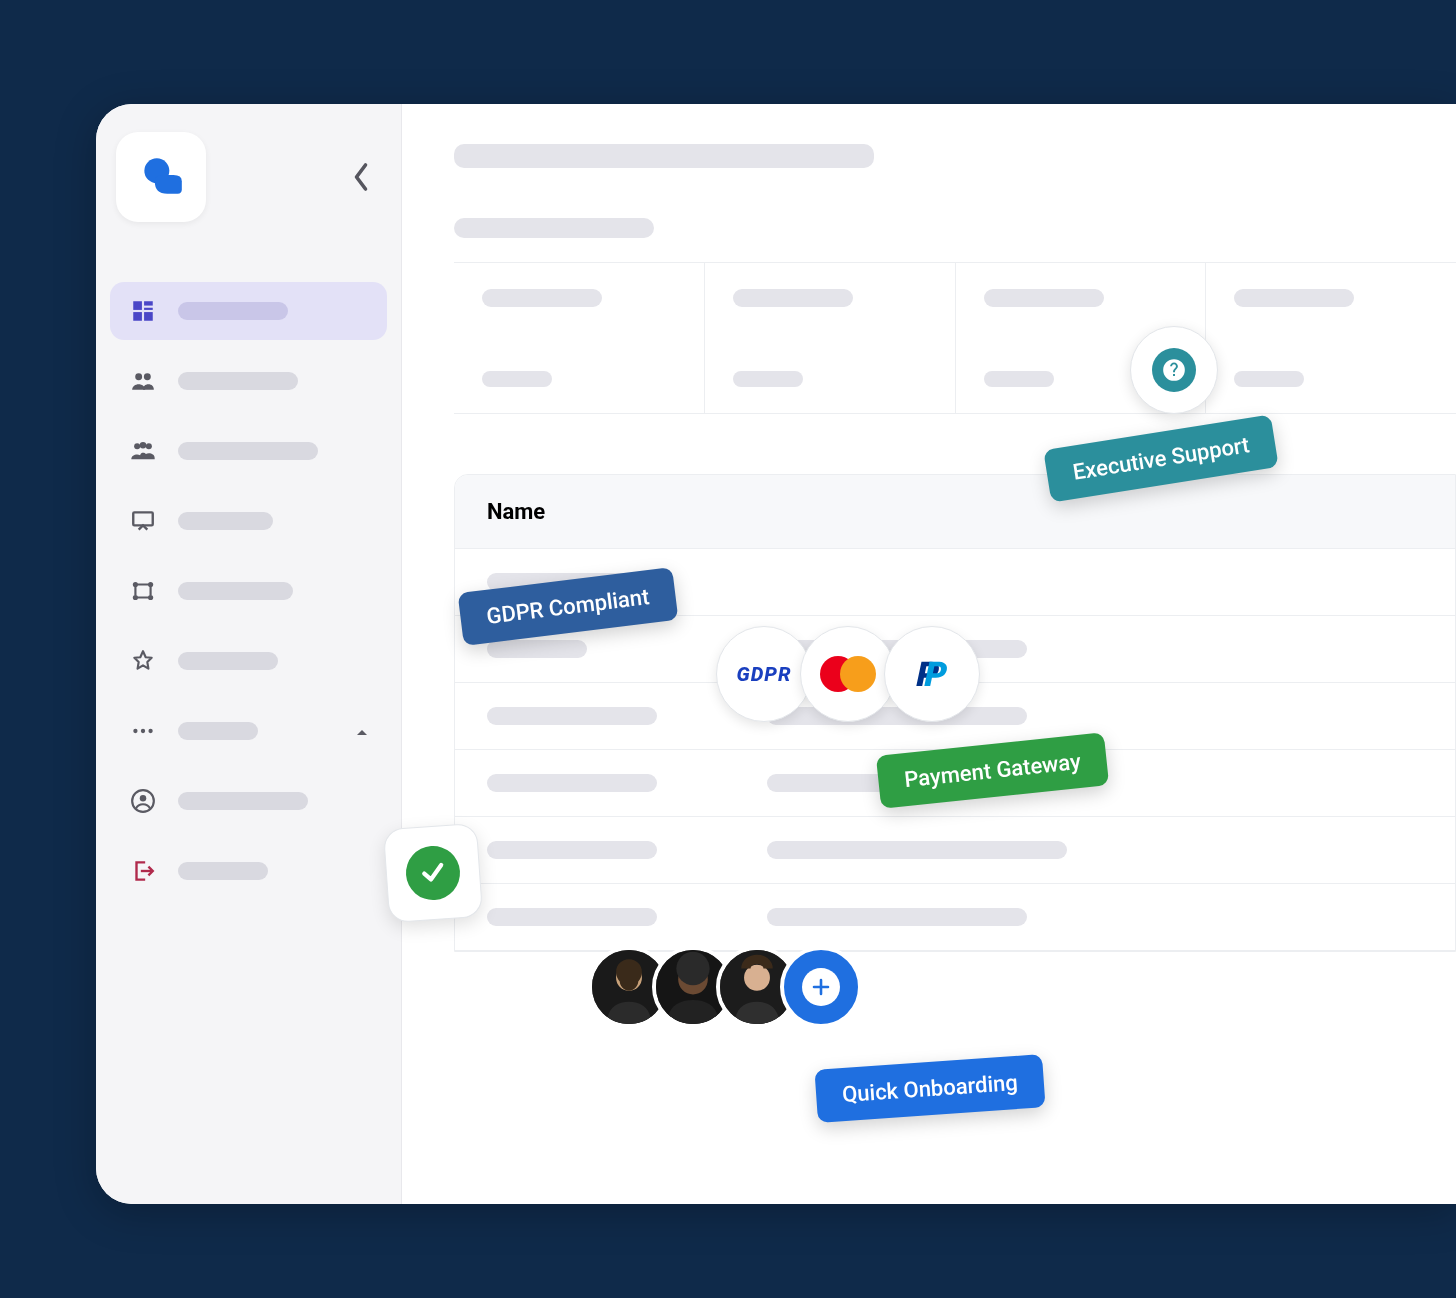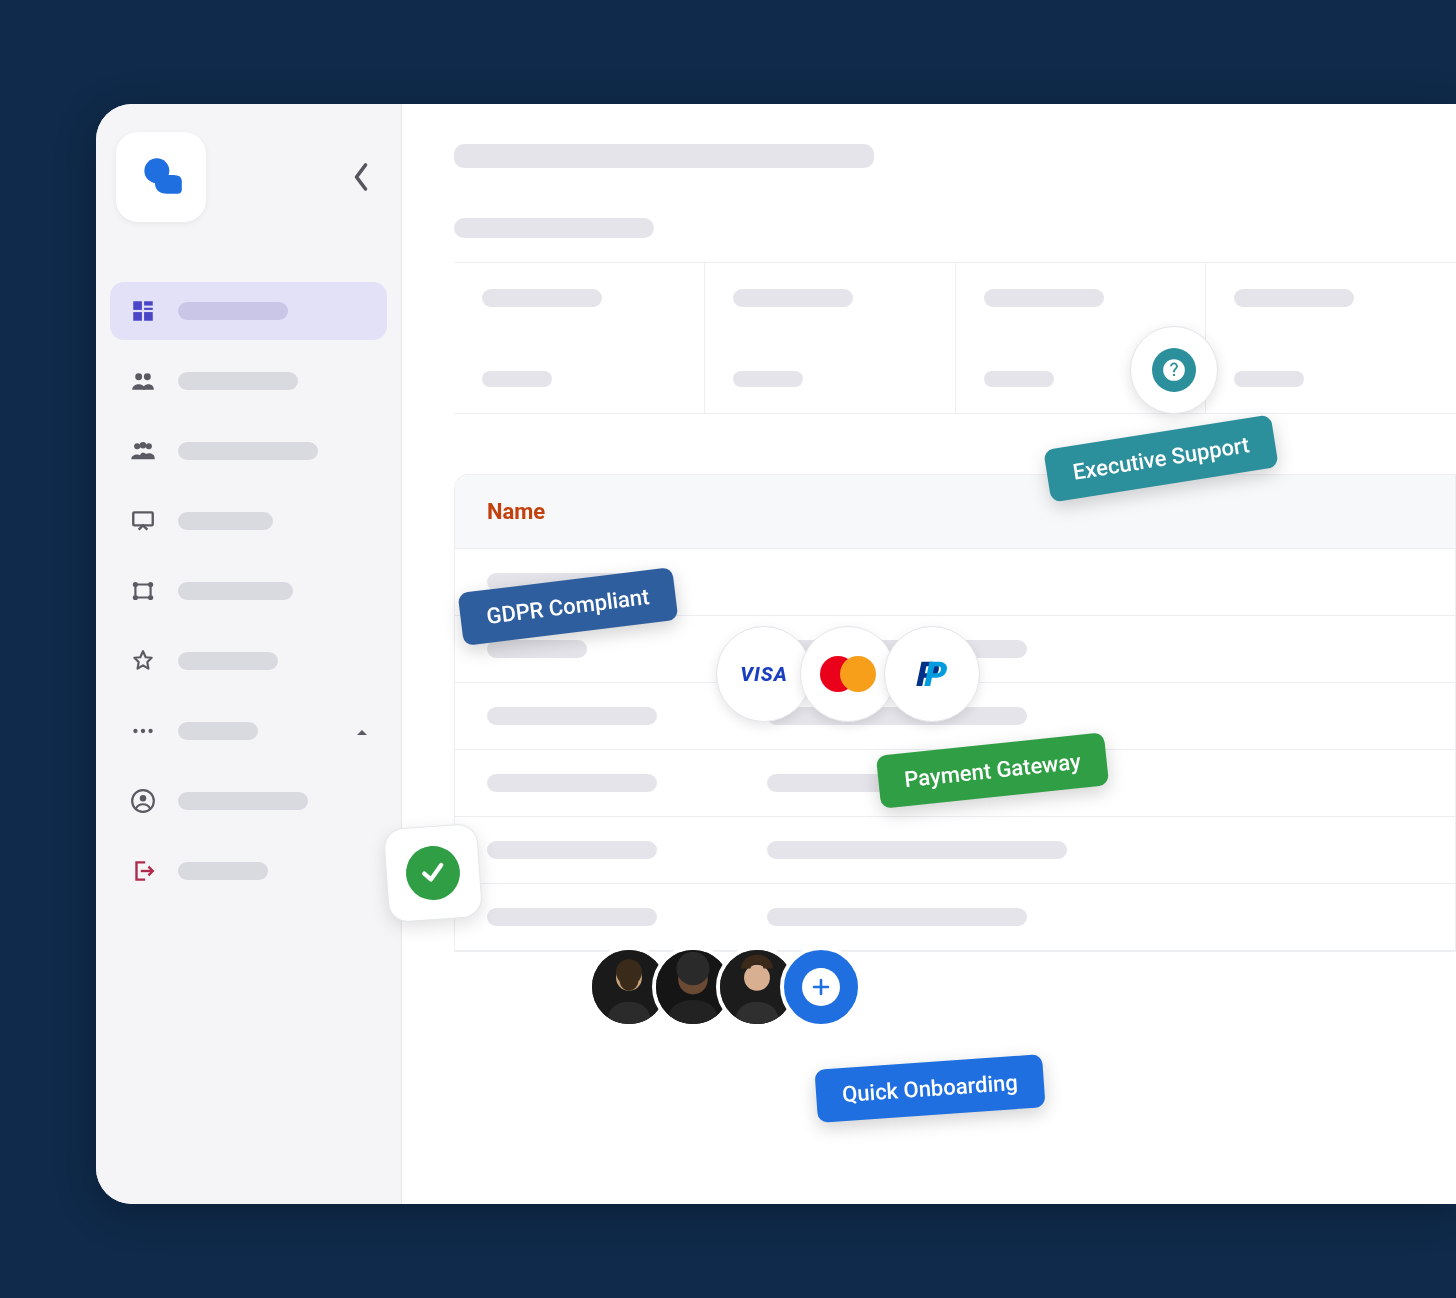--- a/index.html
+++ b/index.html
@@ -87,21 +87,21 @@
   .title-skel { width:420px; height:24px; margin-bottom:50px;}
   .sub-skel { width:200px; height:20px; margin-bottom:24px;}
   .cards-row { display:flex; gap:0; border-top:1px solid #eceef1; border-bottom:1px solid #eceef1;}
   .card { flex:1; border-right:1px solid #eceef1; padding:26px 28px 26px 28px; min-height:150px; display:flex;flex-direction:column;justify-content:space-between;}
   .card:last-child{border-right:none;}
   .card .skel.top{width:120px;height:18px;}
   .card .skel.bot{width:70px;height:16px;}
   .section-gap{height:60px;}
   .table-wrap{ border:1px solid #eceef1; border-radius:14px 0 0 0; overflow:hidden; margin-left: 0; width: 100%;}
   .table-head{ background:#f7f8fa; padding:24px 32px; border-bottom:1px solid #eceef1;}
-  .table-head .col-label{ font-size:22px; font-weight:700; color:#c2410c;}
+  .table-head .col-label{ font-size:22px; font-weight:700; color:#000000;}
   .table-row{ display:flex; align-items:center; gap:40px; padding:24px 32px; border-bottom:1px solid #eceef1;}
   .table-row .cell-a{ flex:0 0 240px;}
   .table-row .cell-b{ flex:1;}
   .table-row .skel{height:18px;}
   .table-row .cell-a .skel{width:170px;}
   .table-row .cell-b .skel{width:260px;}
   .table-row:nth-child(3) .cell-a .skel{width:100px;}
   .table-row:nth-child(6) .cell-b .skel{width:300px;}
   .table-row:nth-child(8) .cell-b .skel{width:200px;}
 
@@ -368,21 +368,21 @@
       </svg>
   </div>
 </div>
 
 <div class="float badge teal" style="left:1046px; top:432px; transform:rotate(-9deg);">
   <span>Executive Support</span>
 </div>
 
 <div class="float pay-row" style="left:716px; top:626px;">
   <div class="pay-circle">
-    <span class="visa-text">VISA</span>
+    <span class="visa-text">GDPR</span>
   </div>
   <div class="pay-circle">
     <div class="mc">
       <div class="c red"></div>
         <div class="c yel"></div>
     </div>
   </div>
   <div class="pay-circle">
     <div class="pp">
       <span class="p1">P</span>

